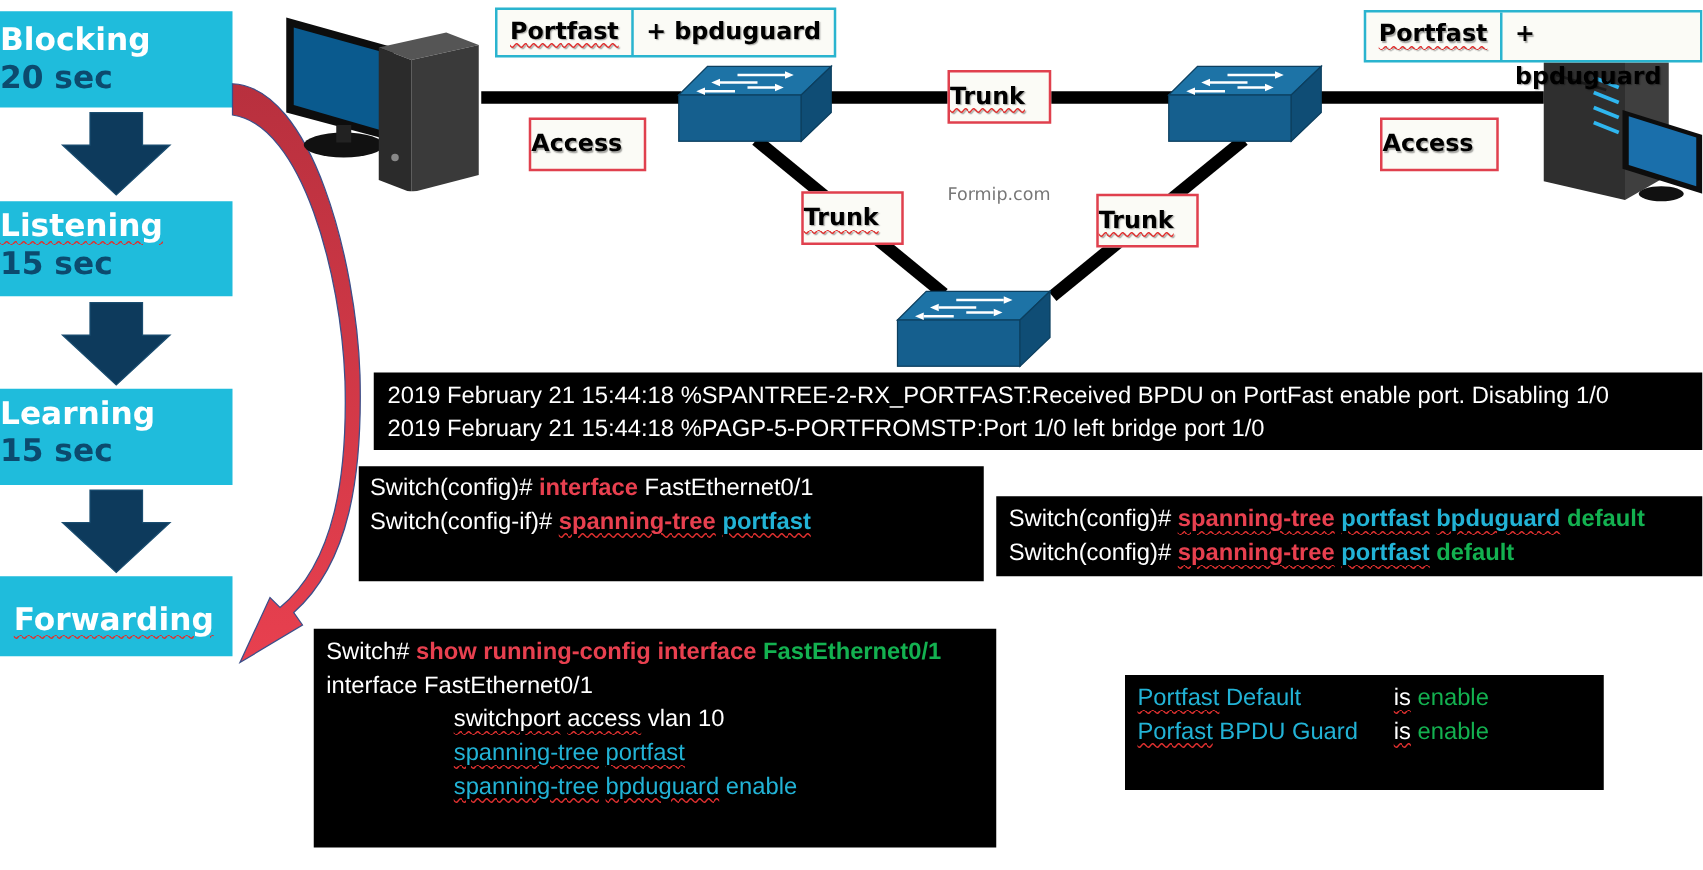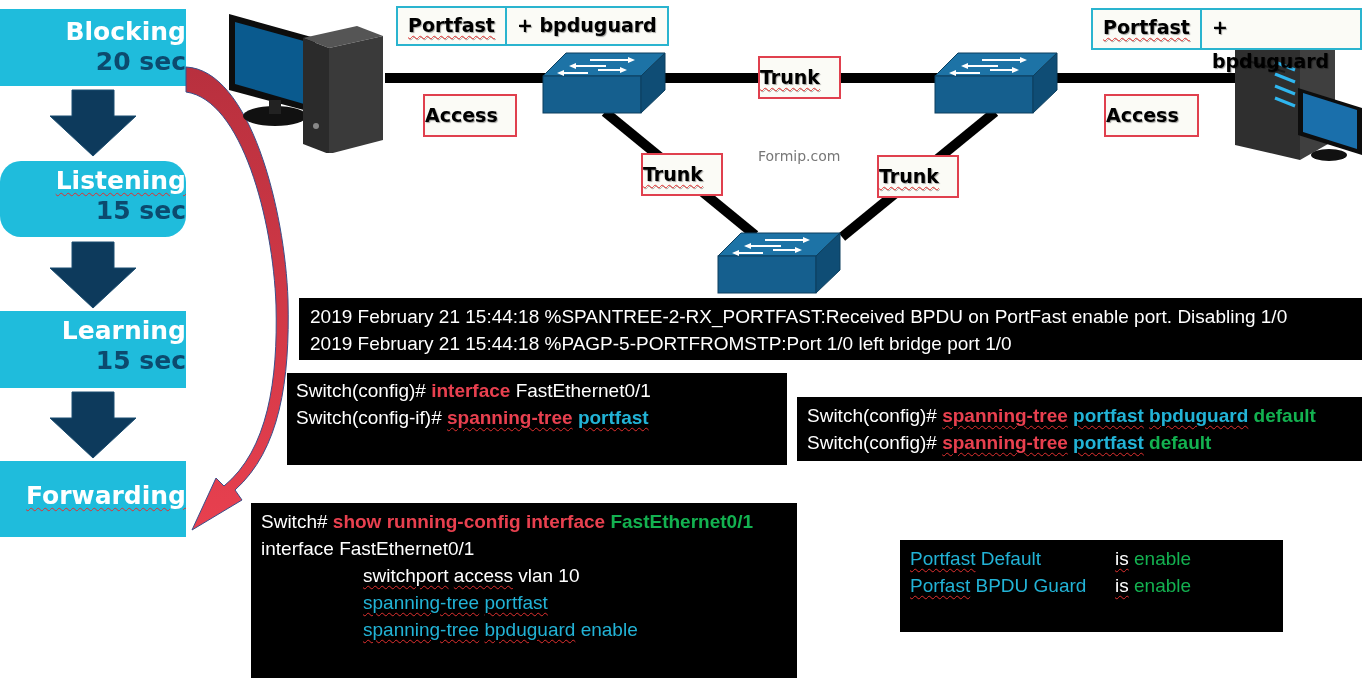--- a/index.html
+++ b/index.html
@@ -1,20 +1,20 @@
 <!DOCTYPE html>
 <html><head>
 <meta charset="utf-8">
 <style>
   html, body { margin:0; padding:0; }
   body { width:1362px; height:696px; position:relative; background:#ffffff; overflow:hidden;
          font-family:"Liberation Sans", sans-serif; }
   .abs { position:absolute; }
   .stage-box { position:absolute; left:0; width:186px; background:#1fbcdc; color:#fff;
-               font-family:"DejaVu Sans", sans-serif; font-weight:bold; text-align:right; }
+               font-family:"DejaVu Sans", sans-serif; font-weight:bold; text-align:left; }
   .stage-name { font-size:25px; line-height:30px; display:block; }
   .stage-time { font-size:25px; line-height:30px; color:#0c4a6e; display:block; }
   .squig { text-decoration: underline wavy #e0302f; text-decoration-thickness:1px; text-underline-offset:3px; }
   .tag { position:absolute; background:#fbfbf6; font-family:"DejaVu Sans", sans-serif; font-weight:bold;
          font-size:19px; color:#000; box-sizing:border-box;
          text-shadow: 1px 1px 1px rgba(0,0,0,0.35); }
   .tag.red { border:2px solid #e0404e; }
   .pf-group { position:absolute; display:flex; border:2px solid #2ab4cf; background:#fbfbf6; box-sizing:border-box; }
   .pf-group .cell { font-family:"DejaVu Sans", sans-serif; font-weight:bold; font-size:19px; color:#000;
                     padding:0 10px; line-height:34px; text-shadow:1px 1px 1px rgba(0,0,0,0.35); }
@@ -29,29 +29,29 @@
   .green-n { color:#13b150; }
   .wm { position:absolute; color:#777; font-size:14px; font-family:"DejaVu Sans", sans-serif; }
 </style>
 </head>
 <body>
 
 <div class="stage-box" style="top:9px;height:77px;padding-top:8px;box-sizing:border-box;">
   <span class="stage-name">Blocking</span>
   <span class="stage-time">20 sec</span>
 </div>
-<div class="stage-box" style="top:161px;height:76px;padding-top:5px;box-sizing:border-box;border-radius:21px;">
+<div class="stage-box" style="top:161px;height:76px;padding-top:5px;box-sizing:border-box;">
   <span class="stage-name squig">Listening</span>
   <span class="stage-time">15 sec</span>
 </div>
 <div class="stage-box" style="top:311px;height:77px;padding-top:5px;box-sizing:border-box;">
   <span class="stage-name">Learning</span>
   <span class="stage-time">15 sec</span>
 </div>
-<div class="stage-box" style="top:461px;height:76px;padding-top:20px;box-sizing:border-box;">
+<div class="stage-box" style="top:461px;height:64px;padding-top:20px;box-sizing:border-box;padding-left:11px;">
   <span class="stage-name squig">Forwarding</span>
 </div>
 
 <svg class="abs" style="left:48px;top:88px;" width="90" height="70">
   <polygon points="24,2 66,2 66,28 88,28 45,68 2,28 24,28" fill="#0d3a5c" stroke="#1a4d70" stroke-width="1"></polygon>
 </svg>
 <svg class="abs" style="left:48px;top:240px;" width="90" height="70">
   <polygon points="24,2 66,2 66,28 88,28 45,68 2,28 24,28" fill="#0d3a5c" stroke="#1a4d70" stroke-width="1"></polygon>
 </svg>
 <svg class="abs" style="left:48px;top:390px;" width="90" height="70">

